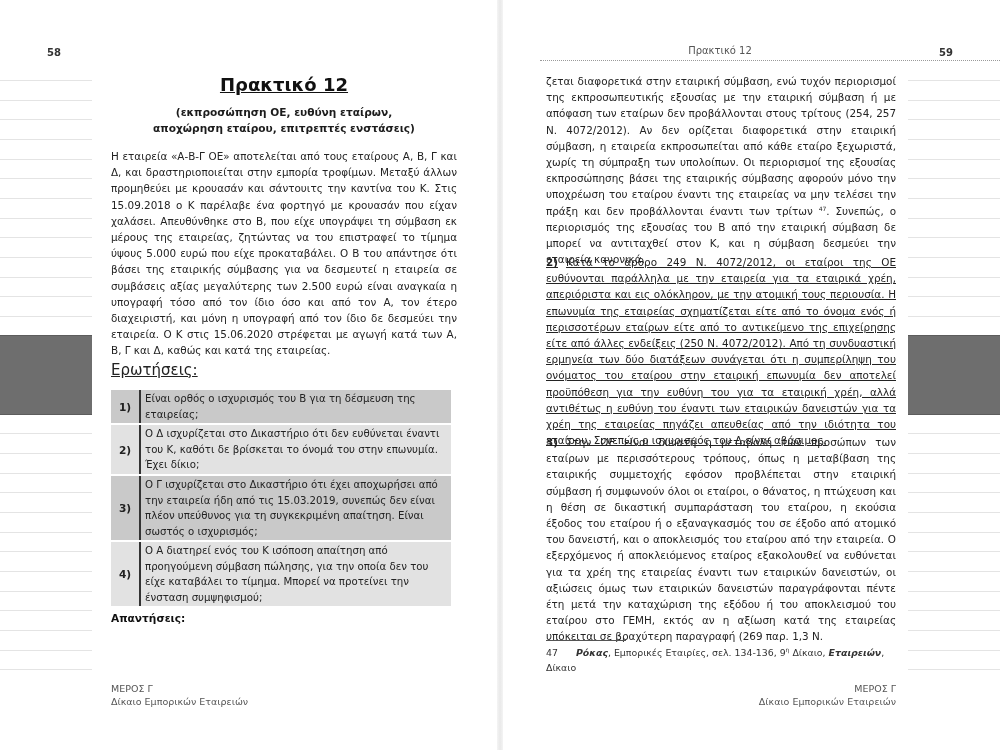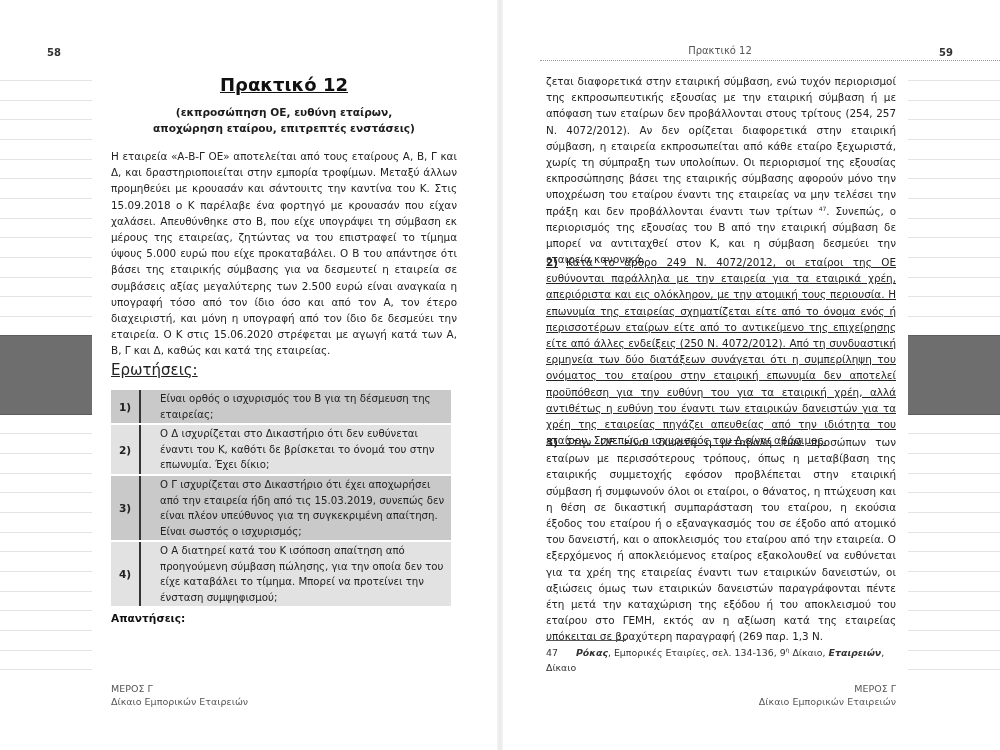--- a/index.html
+++ b/index.html
@@ -39,21 +39,21 @@
     font-size: 18px; font-weight: bold; text-decoration: underline; color: #111; }
   .subtitle { position: absolute; top: 104px; left: 111px; width: 346px; text-align: center;
     font-size: 10.6px; font-weight: bold; line-height: 16px; color: #1c1c1c; }
 
   .q-heading { position: absolute; top: 361px; left: 111px; font-size: 15px; text-decoration: underline; color: #222; }
 
   .qtable { position: absolute; top: 390px; left: 111px; width: 340px; border-collapse: separate; border-spacing: 0 2px; }
   .qrow { display: flex; }
   .qrow .qnum { width: 30px; display: flex; align-items: center; justify-content: center; font-weight: bold; font-size: 10.6px;
     border-right: 2px solid #333; }
-  .qrow .qtext { flex: 1; padding: 1px 4px 1px 19px; font-size: 10.2px; line-height: 15.6px; color: #222; }
+  .qrow .qtext { flex: 1; padding: 1px 4px 1px 4px; font-size: 10.2px; line-height: 15.6px; color: #222; }
   .qrow.dark { background: #c9c9c9; }
   .qrow.light { background: #e2e2e2; }
   .qrow + .qrow { margin-top: 2px; }
 
   .answers-heading { position: absolute; top: 612px; left: 111px; font-size: 10.6px; font-weight: bold; color: #111; }
   .num-bold { font-weight: bold; margin-right: 8px; }
 
   .footer { position: absolute; top: 683px; font-size: 9.5px; line-height: 12.5px; color: #555; }
   .page.left .footer { left: 111px; text-align: left; }
   .page.right .footer { right: 104px; text-align: right; }
@@ -119,21 +119,21 @@
     <div class="qrow light" style="height:49px">
       <div class="qnum">2)</div>
       <div class="qtext">Ο Δ ισχυρίζεται στο Δικαστήριο ότι δεν ευθύνεται έναντι του Κ, καθότι δε βρίσκεται το όνομά του στην επωνυμία. Έχει δίκιο;</div>
     </div>
     <div class="qrow dark" style="height:64px">
       <div class="qnum">3)</div>
       <div class="qtext">Ο Γ ισχυρίζεται στο Δικαστήριο ότι έχει αποχωρήσει από την εταιρεία ήδη από τις 15.03.2019, συνεπώς δεν είναι πλέον υπεύθυνος για τη συγκεκριμένη απαίτηση. Είναι σωστός ο ισχυρισμός;</div>
     </div>
     <div class="qrow light" style="height:64px">
       <div class="qnum">4)</div>
-      <div class="qtext">Ο Α διατηρεί κατά του Κ ισόποση απαίτηση από προηγούμενη σύμβαση πώλησης, για την οποία δεν του είχε καταβάλει το τίμημα. Μπορεί να προτείνει την ένσταση συμψηφισμού;</div>
+      <div class="qtext">Ο Α διατηρεί ενός του Κ ισόποση απαίτηση από προηγούμενη σύμβαση πώλησης, για την οποία δεν του είχε καταβάλει το τίμημα. Μπορεί να προτείνει την ένσταση συμψηφισμού;</div>
     </div>
   </div>
 
   <div class="answers-heading">Απαντήσεις:</div>
 
   <div class="footer">
     <div>ΜΕΡΟΣ Γ</div>
     <div>Δίκαιο Εμπορικών Εταιρειών</div>
   </div>
 </div>

